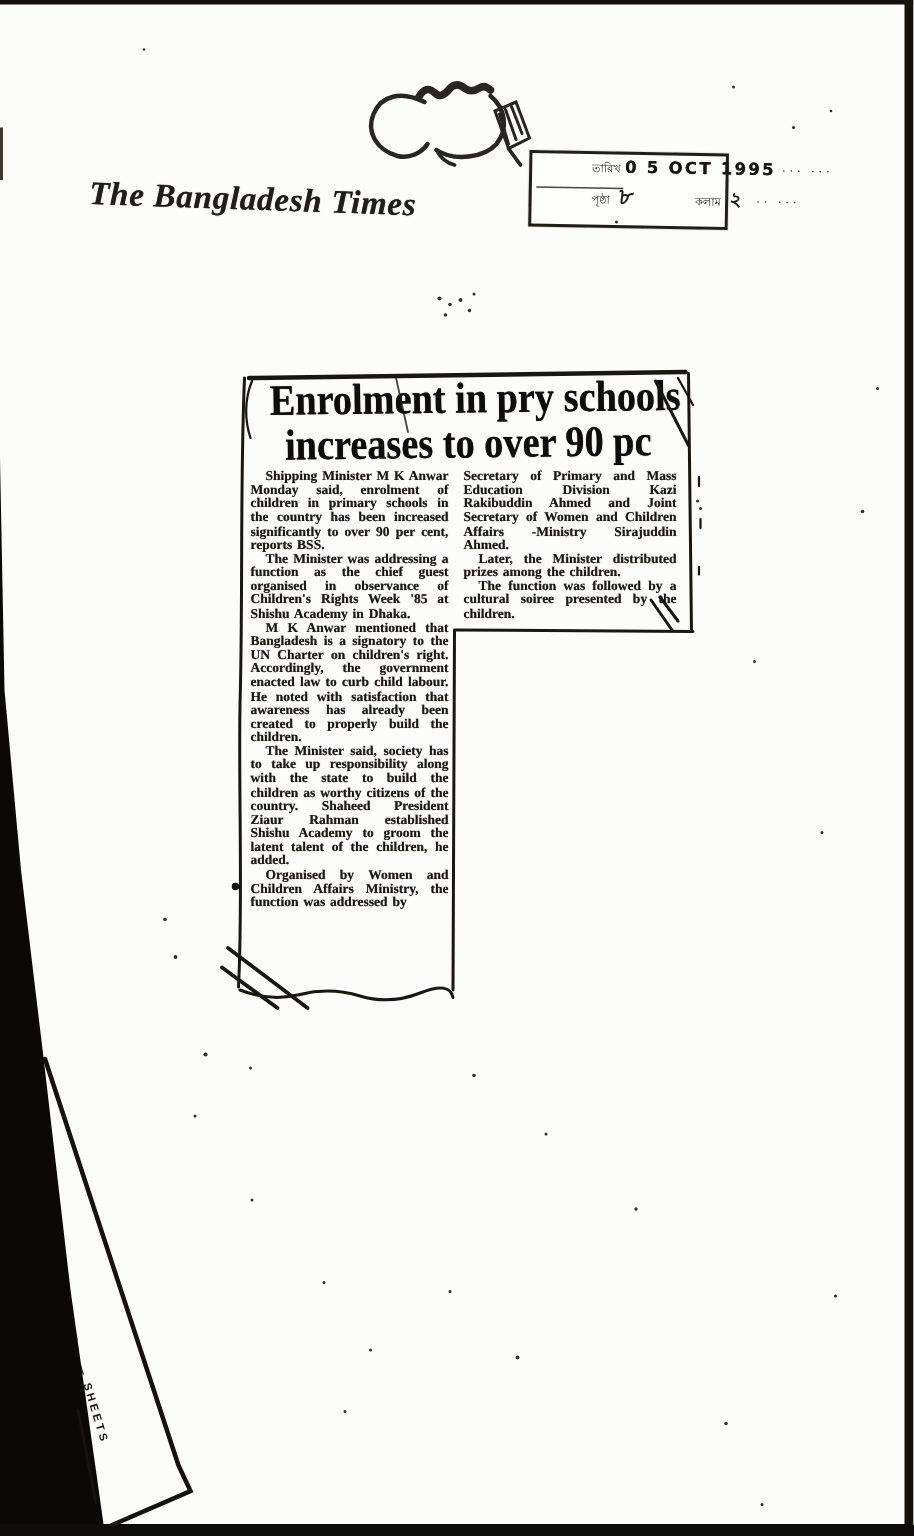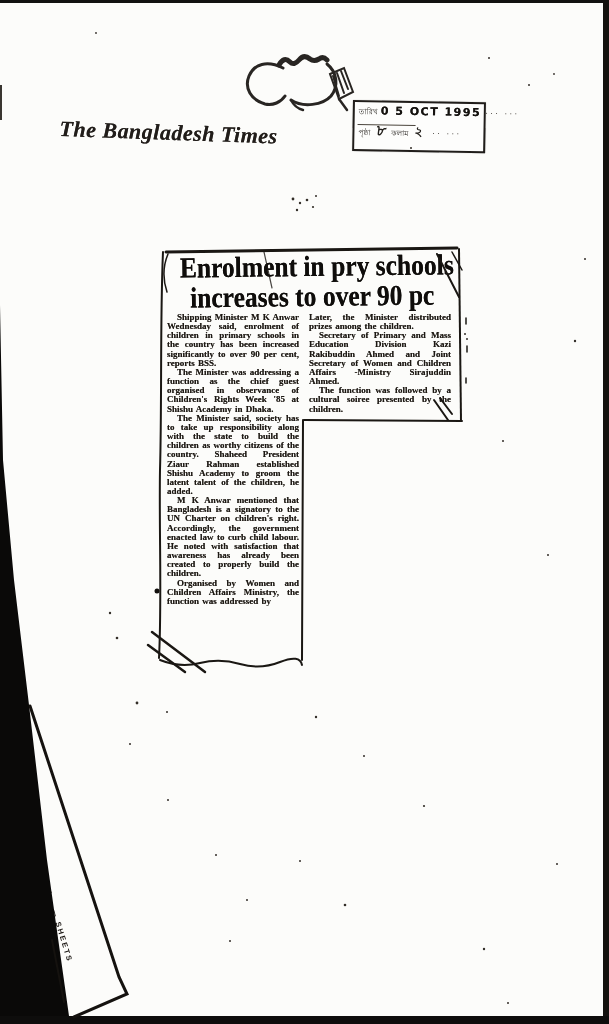--- a/index.html
+++ b/index.html
@@ -21,20 +21,21 @@
   .stamp{
     position:absolute;left:353px;top:100px;width:122px;height:44px;
     border:2px solid #201d1a;transform:rotate(1deg);transform-origin:left top;
     padding:2px 3px 1px 4px;background:rgba(255,255,255,.4);
     box-shadow:0 0 1px rgba(0,0,0,.4);
   }
   .stamp-row{display:flex;align-items:baseline;white-space:nowrap;}
   .stamp-label{
     font-family:"DejaVu Sans",sans-serif;font-size:7.5px;color:#2a2622;
     margin-right:3px;
+    margin-left:36px;
   }
   .stamp-date{
     font-family:"DejaVu Sans",sans-serif;font-weight:bold;font-size:11px;
     letter-spacing:1.5px;color:#15120f;text-shadow:0 0 .5px #333;
   }
   .stamp-dots{font-size:9px;letter-spacing:2px;color:#3a352f;margin-left:4px;}
   .stamp-rule{position:absolute;left:3px;top:22px;width:58px;height:1px;background:#4a443c;}
   .hand{
     font-family:"Liberation Serif",serif;font-style:italic;font-weight:bold;
     font-size:15px;color:#23201c;margin:0 6px 0 2px;transform:rotate(-8deg);display:inline-block;
@@ -99,29 +100,29 @@
       <span class="stamp-dots">·· ···</span>
     </div>
   </div>
 
   <div class="headline">
     <div class="hl">Enrolment in pry schools</div>
     <div class="hl">increases to over 90 pc</div>
   </div>
 
   <div class="cols col1">
-    <p>Shipping Minister M K Anwar Wednesday said, enrolment of children in primary schools in the country has been increased significantly to over 90 per cent, reports BSS.</p>
+    <p>Shipping Minister M K Anwar Monday said, enrolment of children in primary schools in the country has been increased significantly to over 90 per cent, reports BSS.</p>
     <p>The Minister was addressing a function as the chief guest organised in observance of Children's Rights Week '85 at Shishu Academy in Dhaka.</p>
+    <p>M K Anwar mentioned that Bangladesh is a signatory to the UN Charter on children's right. Accordingly, the government enacted law to curb child labour. He noted with satisfaction that awareness has already been created to properly build the children.</p>
     <p>The Minister said, society has to take up responsibility along with the state to build the children as worthy citizens of the country. Shaheed President Ziaur Rahman established Shishu Academy to groom the latent talent of the children, he added.</p>
-    <p>M K Anwar mentioned that Bangladesh is a signatory to the UN Charter on children's right. Accordingly, the government enacted law to curb child labour. He noted with satisfaction that awareness has already been created to properly build the children.</p>
     <p>Organised by Women and Children Affairs Ministry, the function was addressed by</p>
   </div>
   <div class="cols col2">
+    <p>Secretary of Primary and Mass Education Division Kazi Rakibuddin Ahmed and Joint Secretary of Women and Children Affairs -Ministry Sirajuddin Ahmed.</p>
     <p>Later, the Minister distributed prizes among the children.</p>
-    <p>Secretary of Primary and Mass Education Division Kazi Rakibuddin Ahmed and Joint Secretary of Women and Children Affairs -Ministry Sirajuddin Ahmed.</p>
     <p>The function was followed by a cultural soiree presented by the children.</p>
   </div>
 
   <div class="corner-label">— OF —— SHEETS</div>
 
   <svg class="overlay" width="609" height="1024" viewBox="0 0 609 1024">
 
     <rect x="0" y="0" width="609" height="3" fill="#121110"></rect>
     <rect x="603" y="0" width="6" height="1024" fill="#14120f"></rect>
     <rect x="0" y="1016" width="609" height="8" fill="#0e0d0c"></rect>

